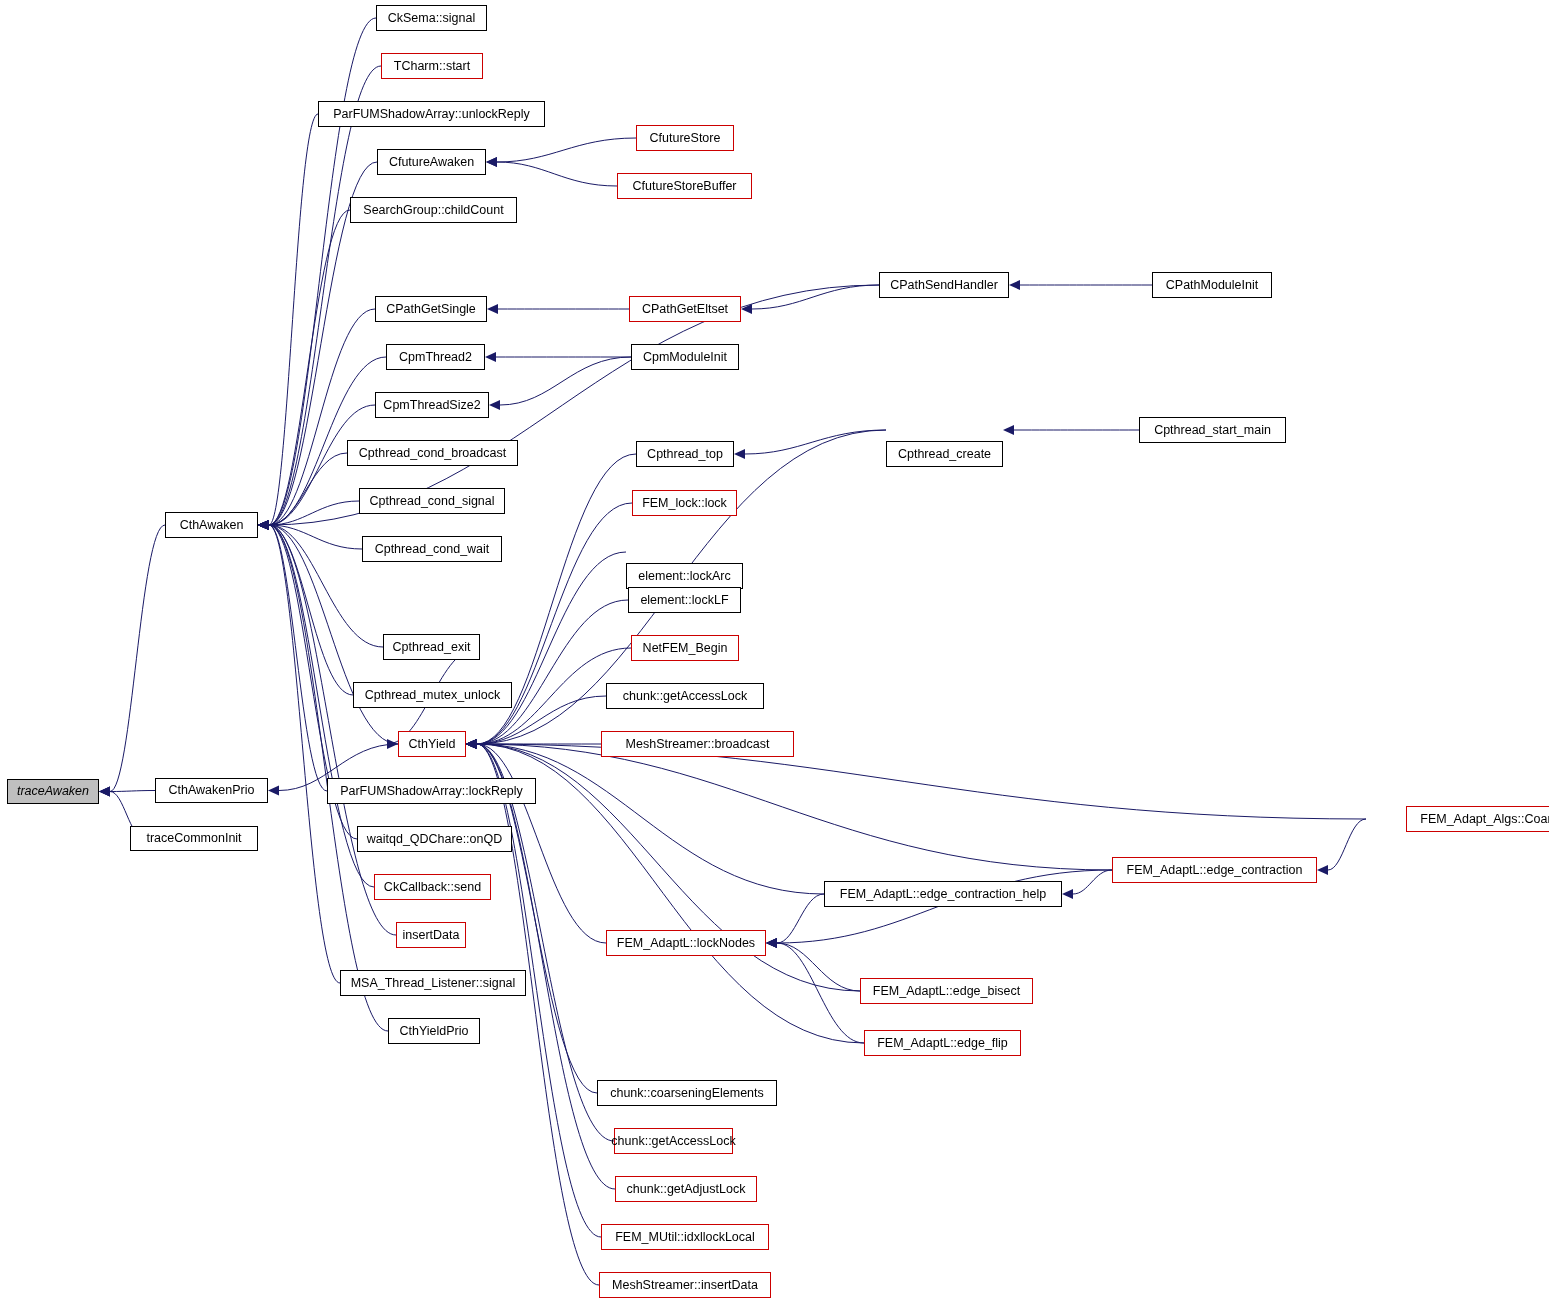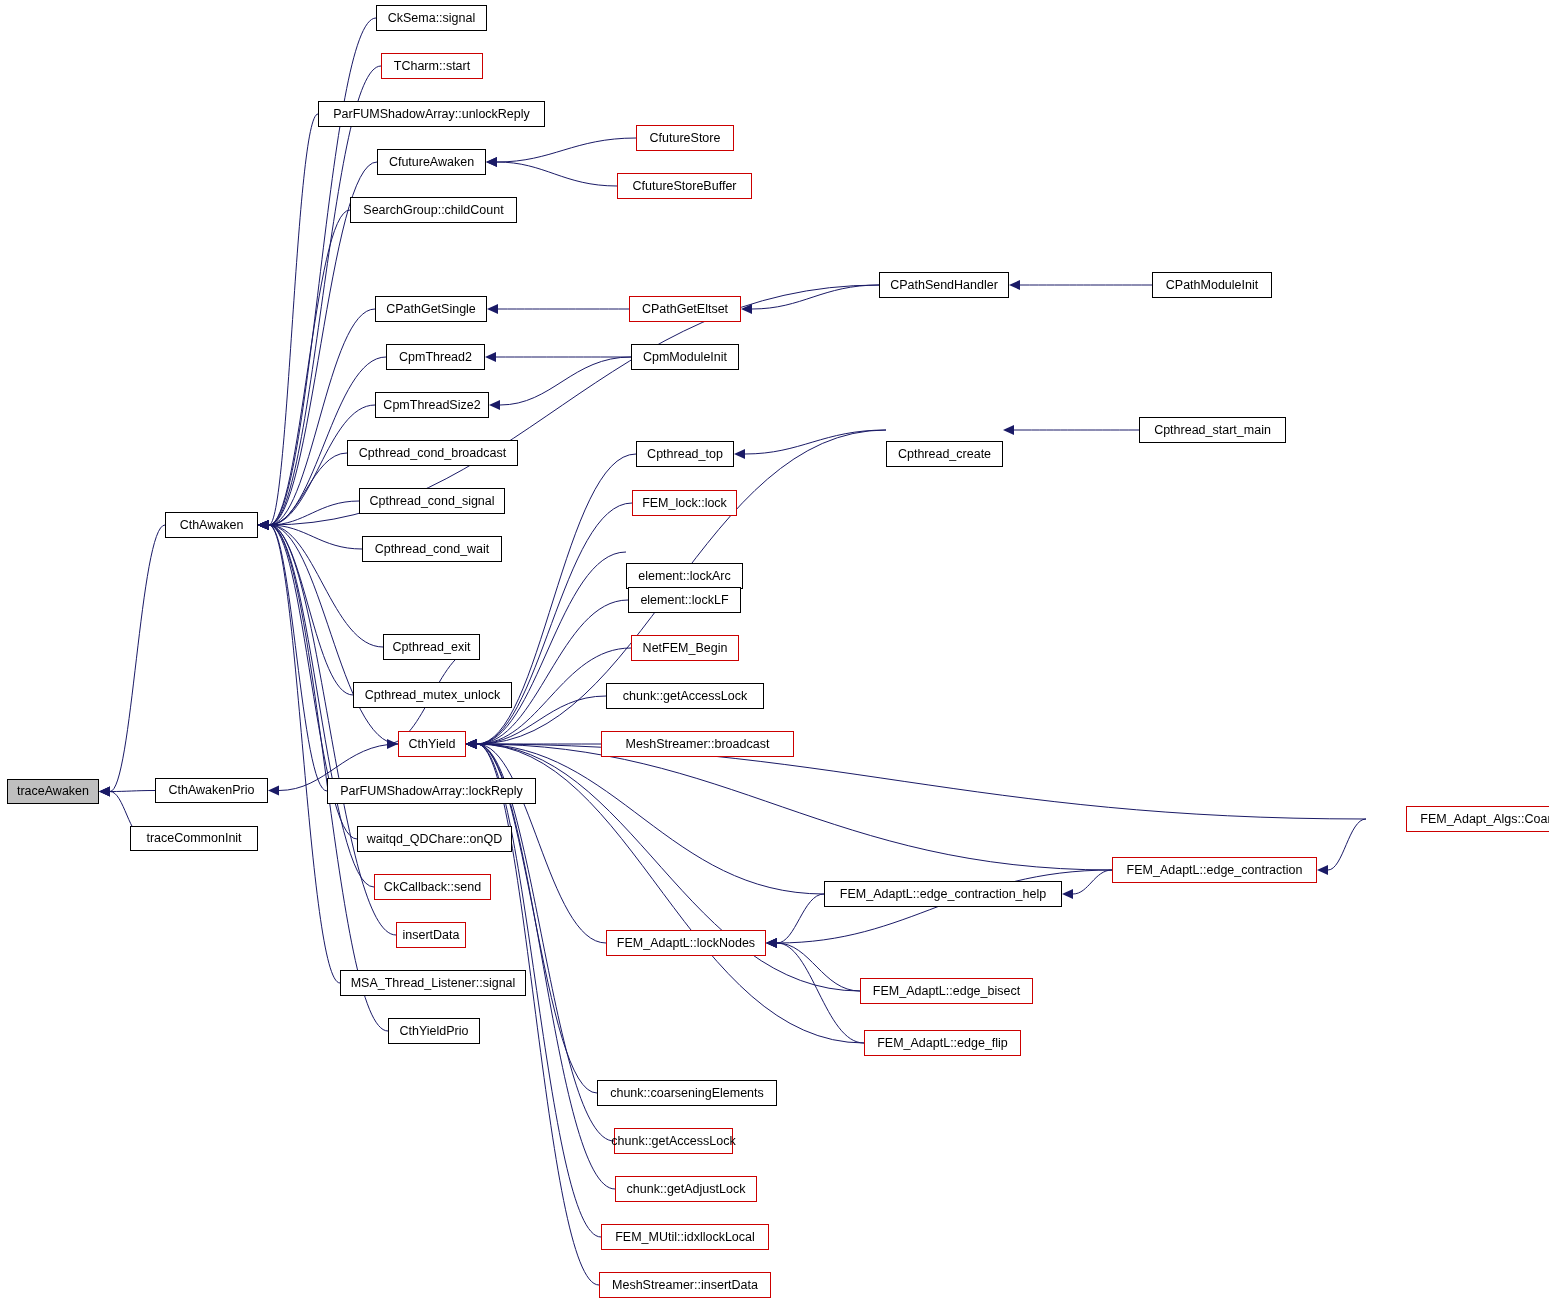--- a/index.html
+++ b/index.html
@@ -3,21 +3,21 @@
 <meta charset="utf-8">
 <style>
   html,body{margin:0;padding:0;background:#ffffff;}
   body{font-family:"Liberation Sans", sans-serif;}
   #graph-root{position:relative;width:1549px;height:1301px;background:#fff;overflow:hidden;}
   svg#edges{position:absolute;left:0;top:0;width:1549px;height:1301px;}
   .node{position:absolute;box-sizing:border-box;display:flex;align-items:center;justify-content:center;
         background:#ffffff;border:1px solid #000000;color:#000000;font-size:12.5px;line-height:1;
         white-space:nowrap;font-family:"Liberation Sans", sans-serif;}
   .node.red{border-color:#cc0000;}
-  .node.current{background:#bfbfbf;border-color:#000000;}
+  .node.current{background:#bfbfbf;border-color:#000000;font-style:italic;}
   .node span{pointer-events:none;}
 </style>
 </head>
 <body>
 
 <div id="graph-root">
   <svg id="edges" xmlns="http://www.w3.org/2000/svg">
       <path d="M 165 525 C 140.25 525, 132 791.5, 110 791.5" fill="none" stroke="#1a1a66" stroke-width="1"></path>
       <polygon points="99,791.5 110,786.5 110,796.5" fill="#1a1a66"></polygon>
       <path d="M 155 790.5 C 134.75 790.5, 128 791.5, 110 791.5" fill="none" stroke="#1a1a66" stroke-width="1"></path>

